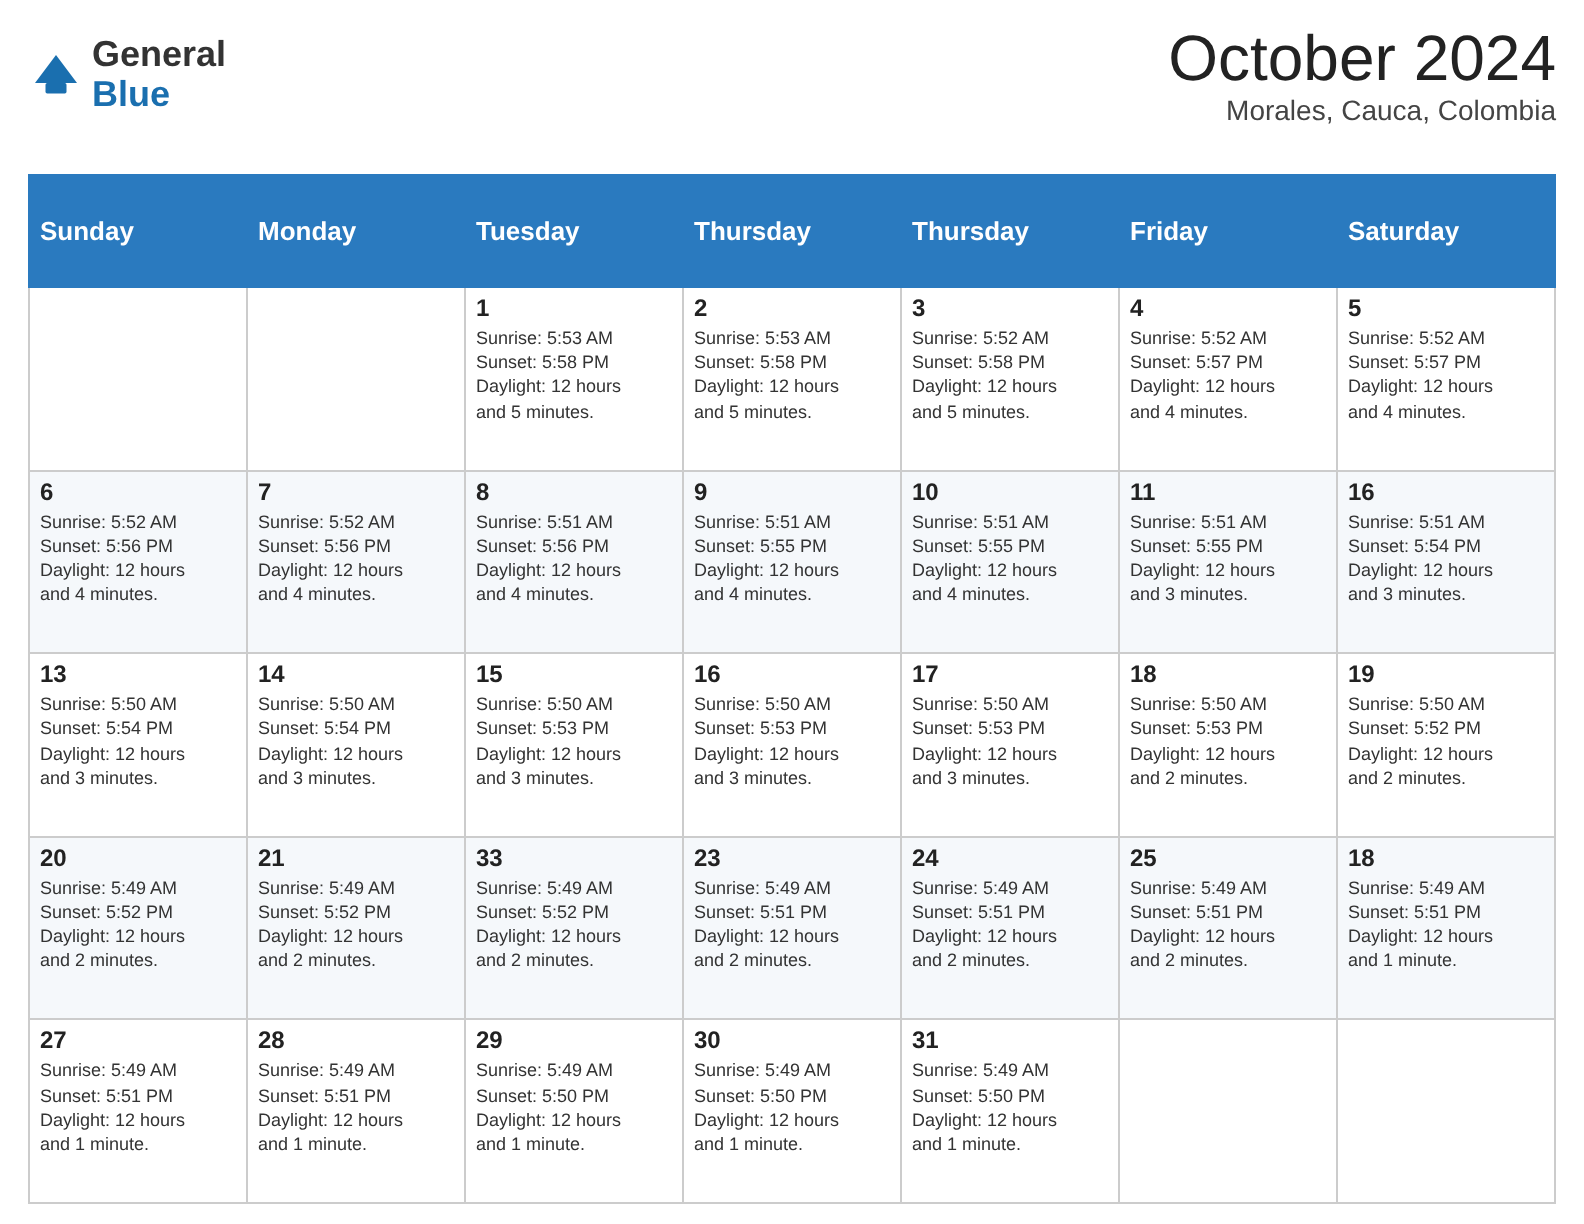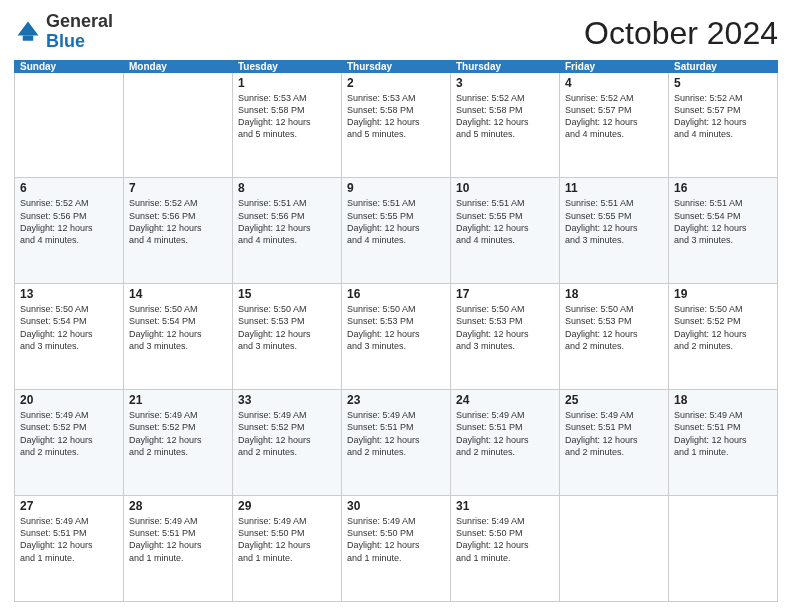--- a/index.html
+++ b/index.html
@@ -13,22 +13,22 @@
     .page {
       width: 792px;
       height: 612px;
       padding: 12px 14px 10px 14px;
       display: flex;
       flex-direction: column;
     }
     .header {
       display: flex;
       justify-content: space-between;
-      align-items: flex-end;
-      margin-bottom: 8px;
+      align-items: center;
+      margin-bottom: 24px;
     }
     .logo {
       display: flex;
       align-items: center;
       gap: 4px;
     }
     .logo-text {
       font-size: 18px;
       font-weight: bold;
       line-height: 1.1;
@@ -56,22 +56,22 @@
       flex: 1;
       border: 1px solid #ccc;
       border-collapse: collapse;
       width: 100%;
       table-layout: fixed;
     }
     .calendar th {
       background-color: #2a7abf;
       color: #fff;
       text-align: left;
-      padding: 0 5px;
-      font-size: 10px;
+      padding: 20px 5px;
+      font-size: 13px;
       font-weight: bold;
       border: 1px solid #2a7abf;
     }
     .calendar td {
       vertical-align: top;
       border: 1px solid #ccc;
       padding: 3px 5px;
       font-size: 9.5px;
       color: #333;
       height: 80px;
@@ -105,20 +105,21 @@
         <polygon points="16,4 28,20 4,20" fill="#1a6faf"></polygon>
         <rect x="10" y="20" width="12" height="6" fill="#1a6faf" rx="1"></rect>
       </svg>
       <div class="logo-text">
         <span class="logo-general">General</span><br>
         <span class="logo-blue">Blue</span>
       </div>
     </div>
     <div class="title-block">
       <div class="month-title">October 2024</div>
+      <div class="subtitle">Morales, Cauca, Colombia</div>
     </div>
   </div>
 
   <table class="calendar">
     <thead>
       <tr>
         <th>Sunday</th>
         <th>Monday</th>
         <th>Tuesday</th>
         <th>Thursday</th>

